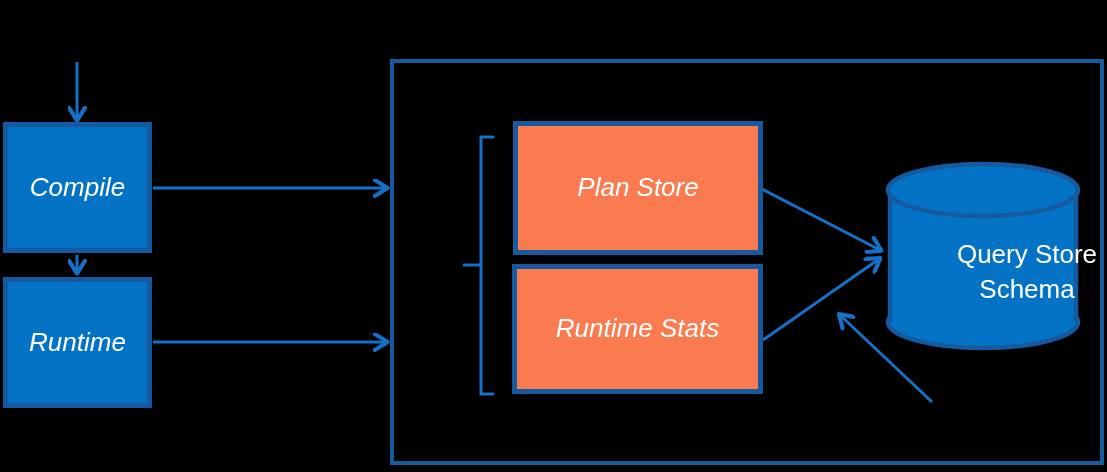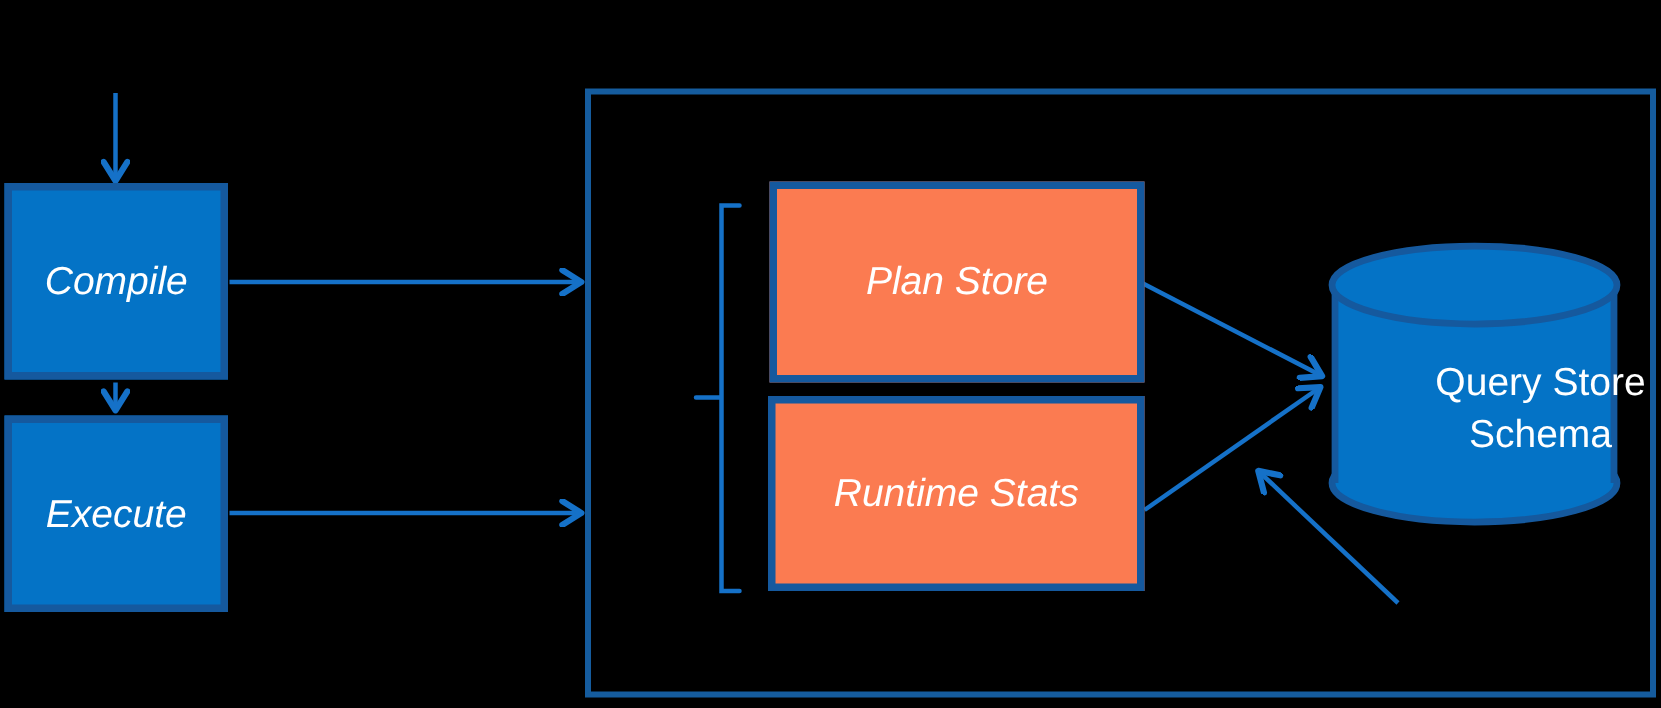--- a/index.html
+++ b/index.html
@@ -60,21 +60,21 @@
       <ellipse cx="983" cy="190" rx="95" ry="26" stroke-width="4.5" style="fill:var(--node-fill,#0473C6);stroke:var(--node-border,#15599E)"></ellipse>
     </g>
   </svg>
 
   <div class="container-rect"></div>
 
   <div class="node blue" id="compile">
     <span>Compile</span>
   </div>
   <div class="node blue" id="execute">
-    <span>Execute</span>
+    <span>Runtime</span>
   </div>
   <div class="node orange" id="plan-store">
     <span>Plan Store</span>
   </div>
   <div class="node orange" id="runtime-stats">
     <span>Runtime Stats</span>
   </div>
 
   <div class="cyl-label">
     <div>Query Store</div>

